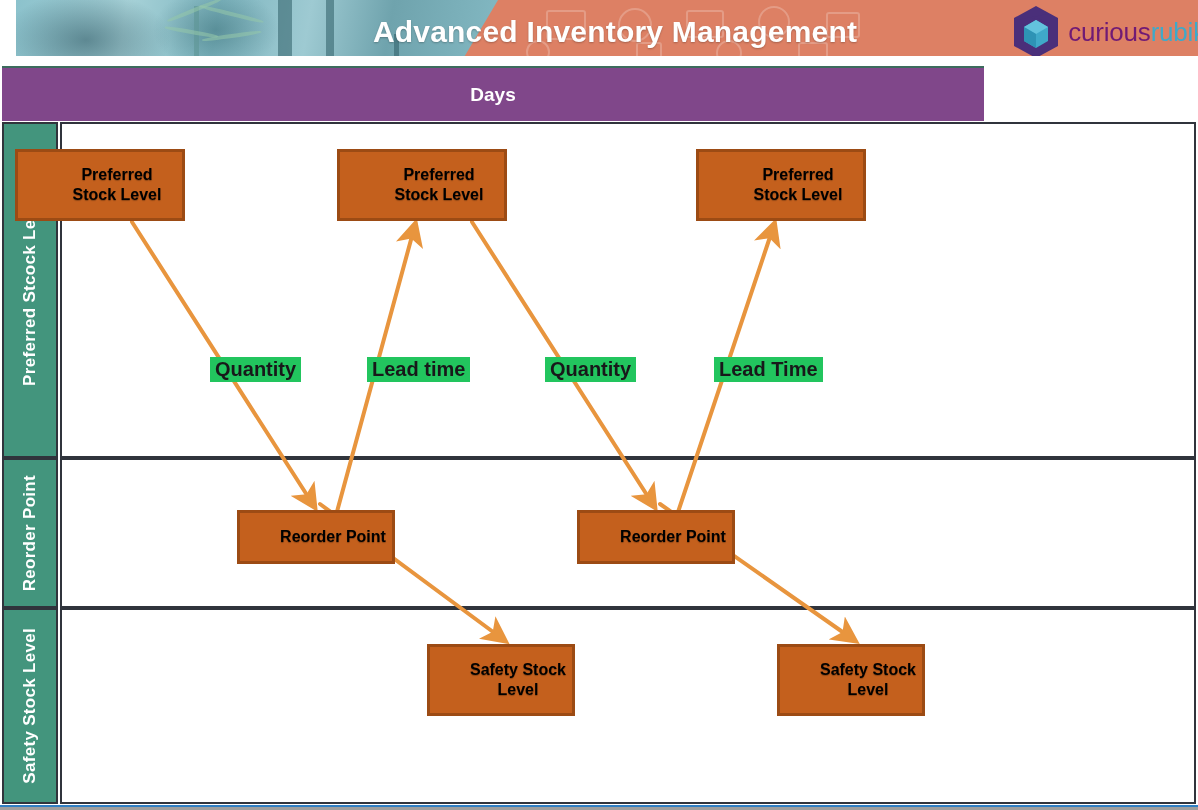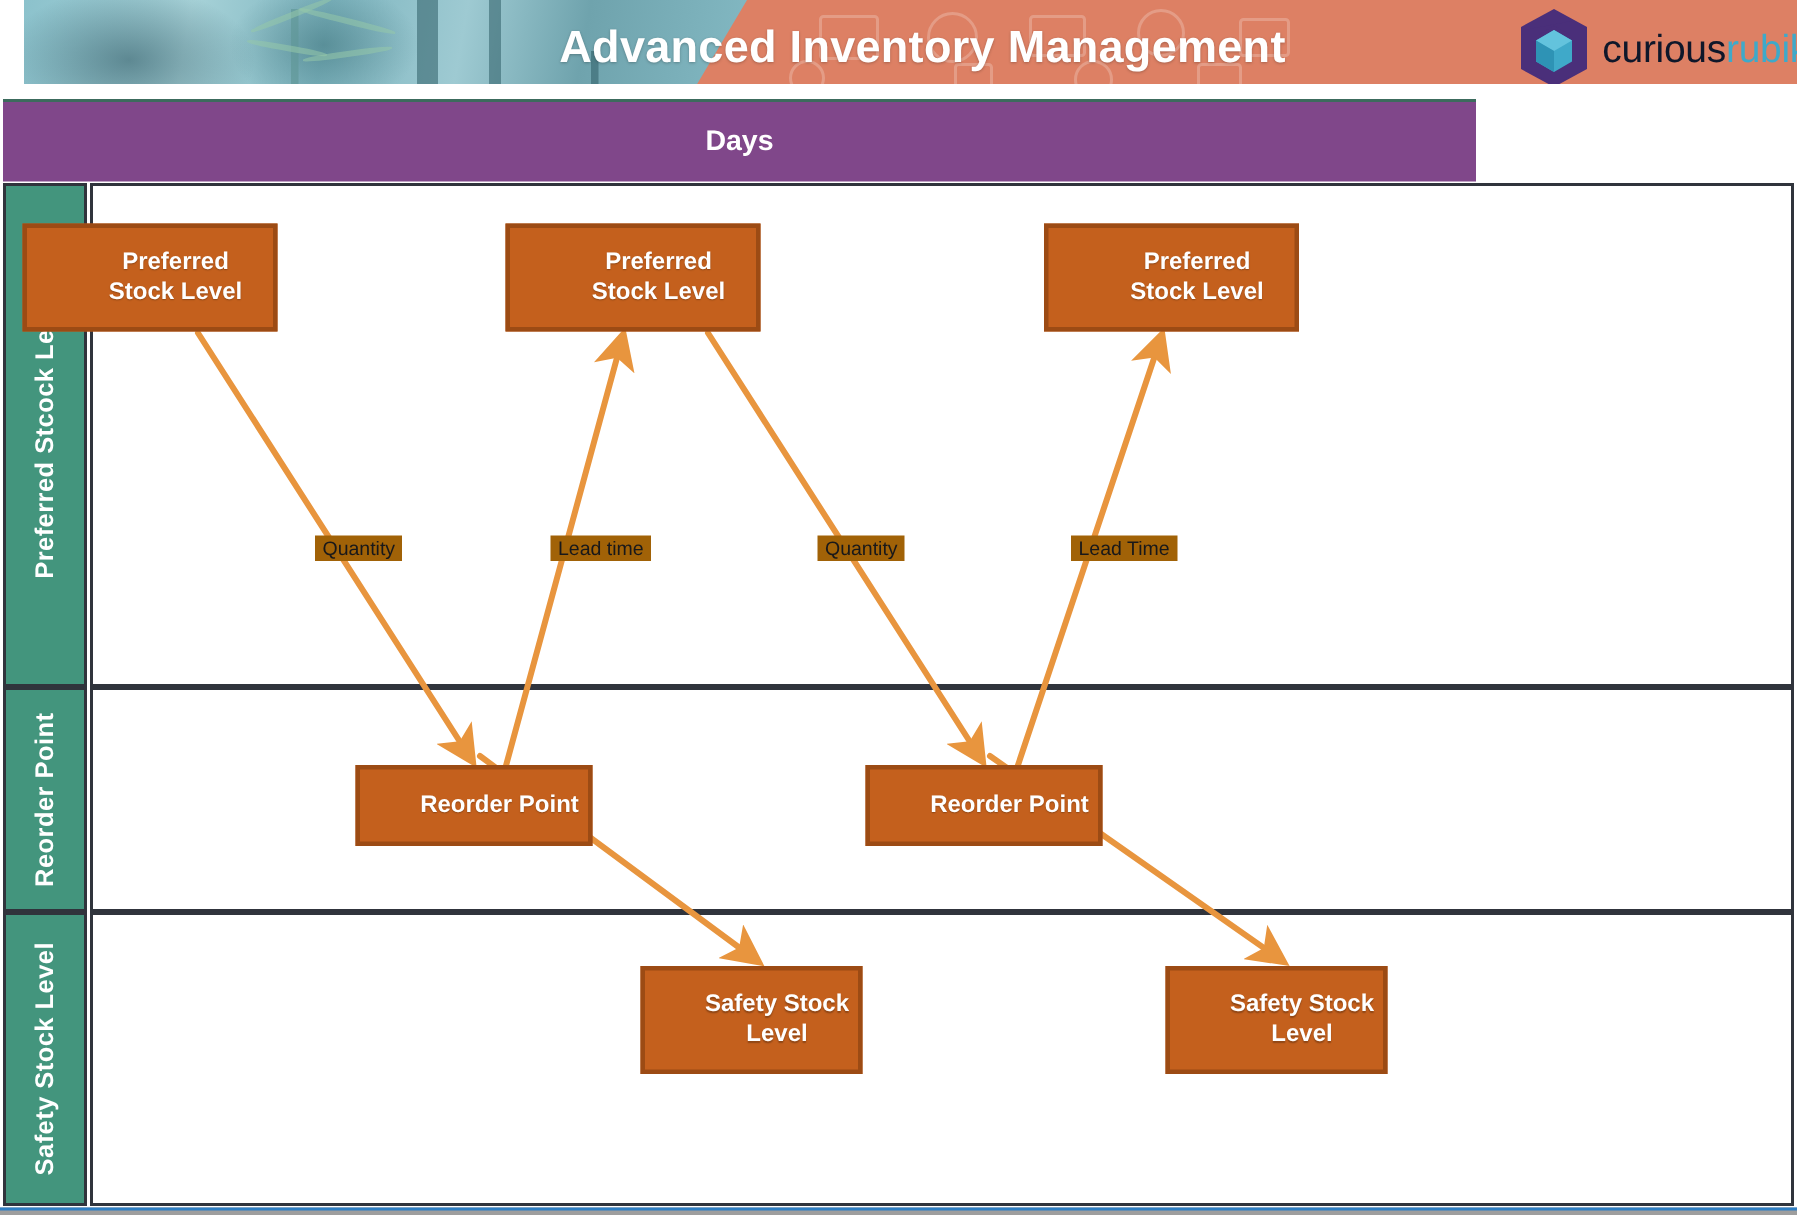--- a/index.html
+++ b/index.html
@@ -89,21 +89,21 @@
     align-items: center;
     gap: 6px;
   }
   #logo-mark { width: 52px; height: 56px; display:block; }
   #logo-text {
     font-size: 26px;
     font-weight: 500;
     letter-spacing: -0.2px;
     white-space: nowrap;
   }
-  #logo-text .w1 { color: #0f172a; }
+  #logo-text .w1 { color: #701a75; }
   #logo-text .w2 { color: #3fa9c9; text-align: right; }
 
   
   #days-bar {
     position: absolute;
     left: 2px; top: 66px;
     width: 982px; height: 55px;
     background: #80478a;
     color: #ffffff;
     font-size: 19px;
@@ -148,41 +148,41 @@
     background: #ffffff;
     border: 2px solid #30343c;
     box-sizing: border-box;
   }
 
   
   .node {
     position: absolute;
     background: #c4601d;
     border: 3px solid #9c4b14;
-    color: #ffffff;
+    color: #000000;
     font-size: 16px;
     font-weight: bold;
     line-height: 1.22;
     text-align: center;
     display: flex;
     align-items: center;
     justify-content: center;
     box-sizing: border-box;
     text-shadow: 0 1px 1px rgba(0,0,0,0.28);
     z-index: 3;
     padding-left: 34px;
   }
 
   
   .edge-label {
     position: absolute;
     color: #18181a;
-    font-size: 13px;
-    font-weight: normal;
-    background: #a16207;
+    font-size: 20px;
+    font-weight: bold;
+    background: #22c55e;
     padding: 1px 5px;
     white-space: nowrap;
     z-index: 4;
   }
 
   #arrows {
     position: absolute;
     left: 0; top: 0;
     width: 1194px; height: 682px;
     z-index: 2;

